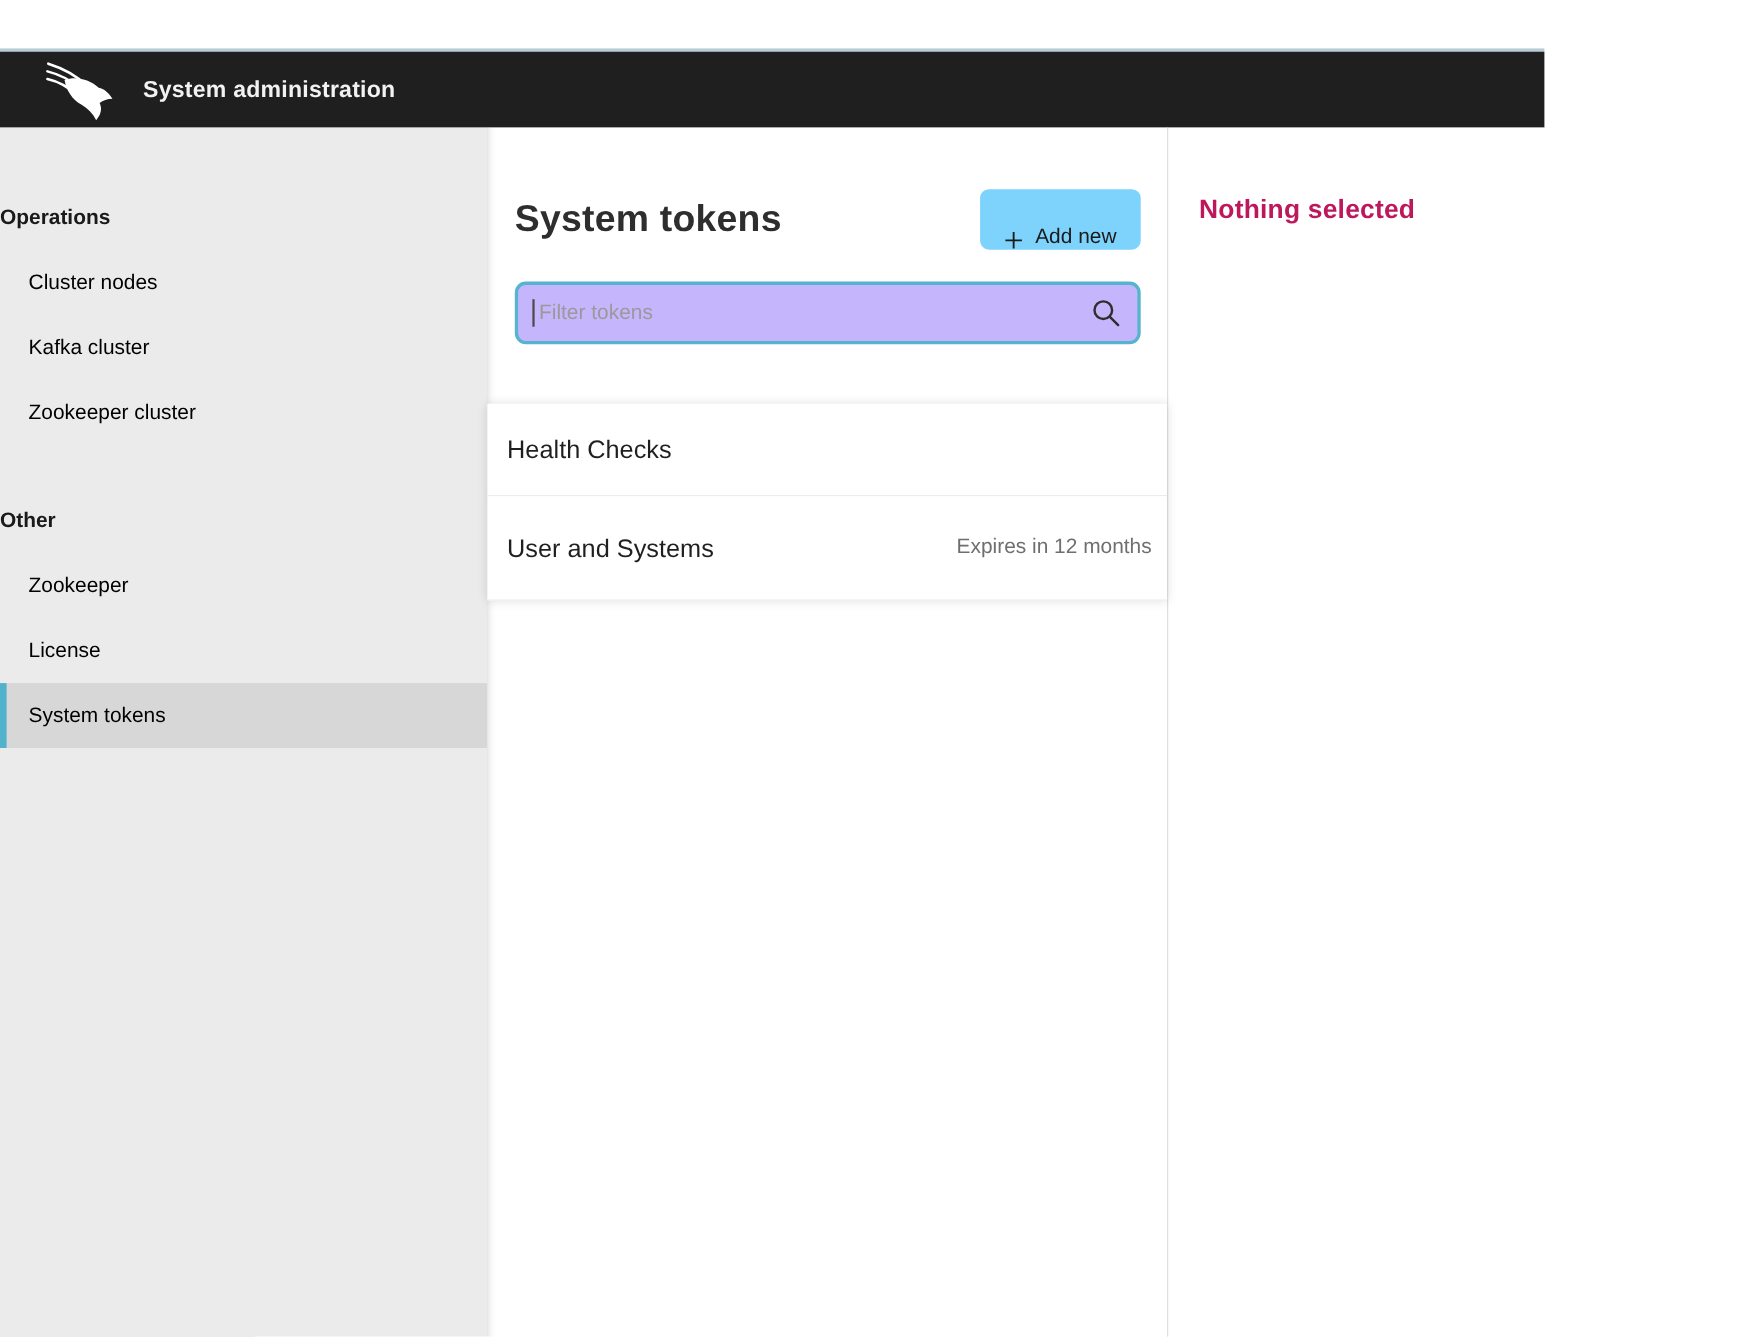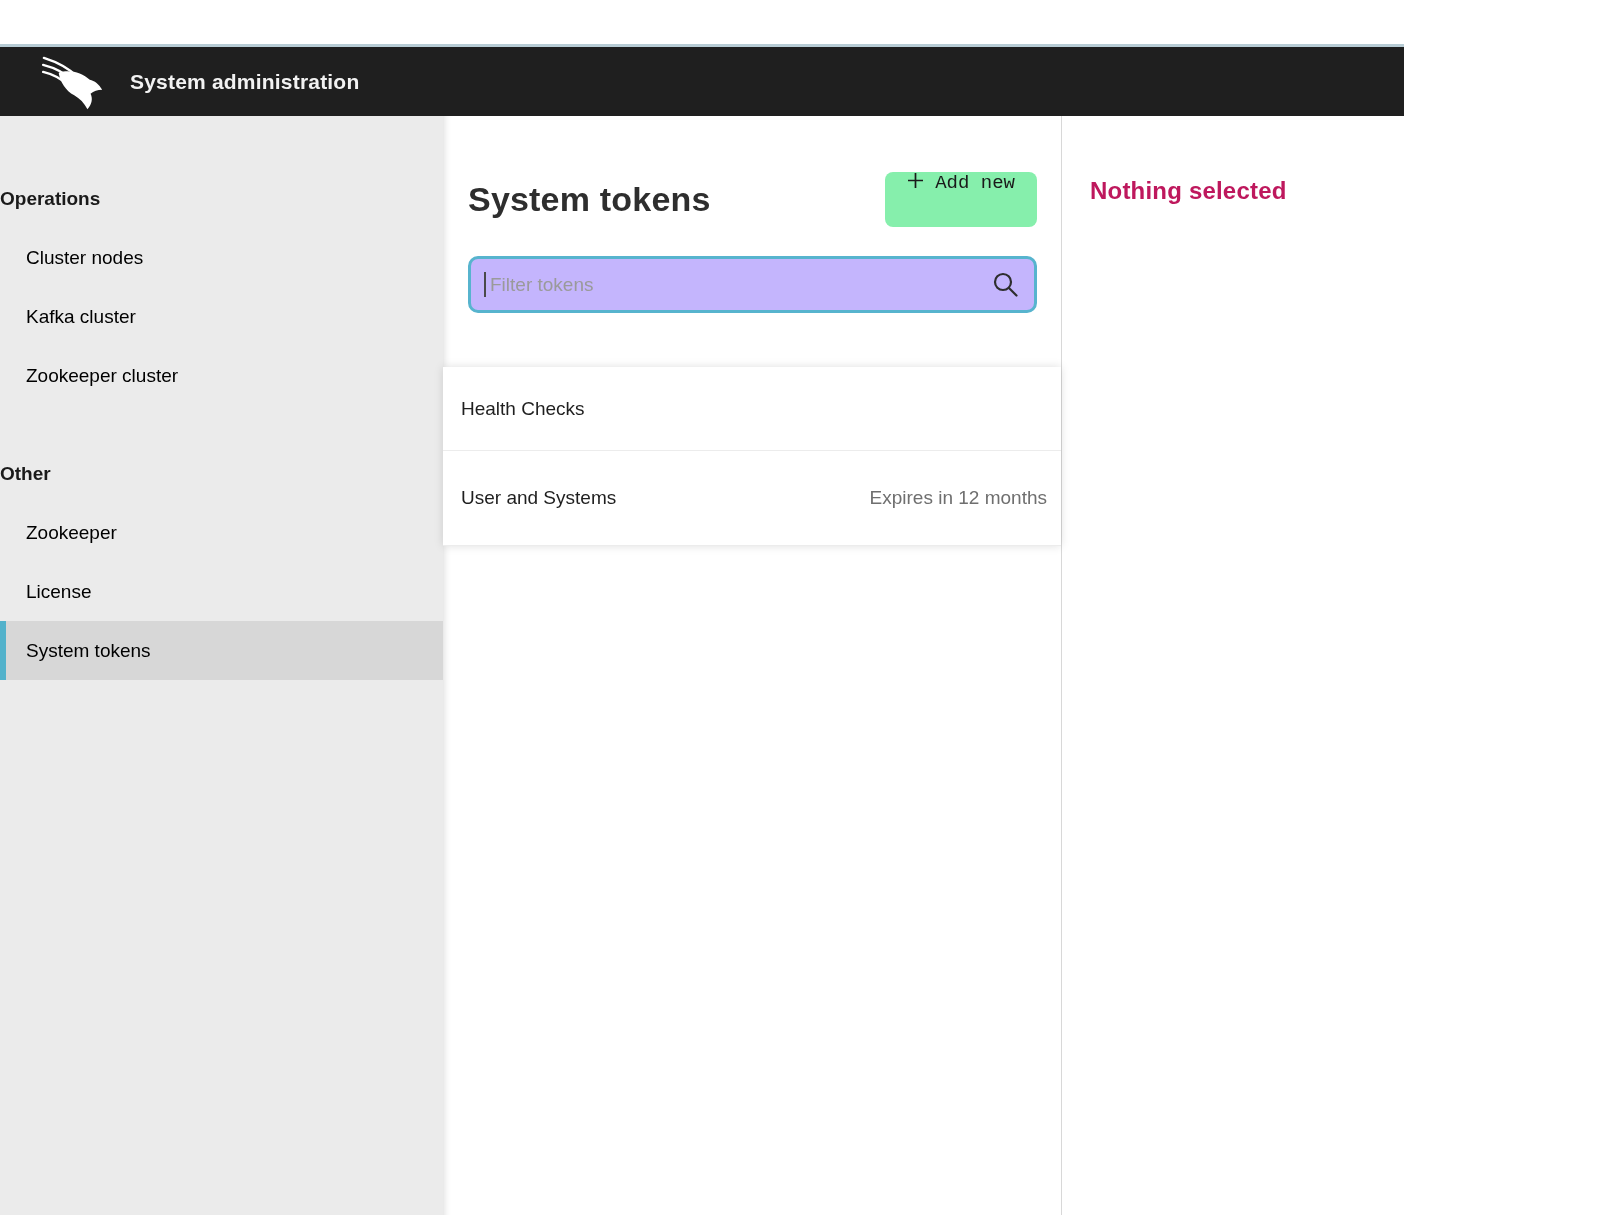--- a/index.html
+++ b/index.html
@@ -85,28 +85,28 @@
   .panel-title {
     font-size: 34px;
     font-weight: 700;
     color: #2e2e2e;
     line-height: 55px;
     letter-spacing: 0.2px;
   }
   .add-btn {
     height: 55px;
     padding: 0 22px;
-    background: #86efac;
+    background: #7dd3fc;
     border: none;
     border-radius: 8px;
-    font-family: Liberation Mono, monospace;
+    font-family: Liberation Sans, sans-serif;
     font-size: 19px;
     color: #1a1a1a;
     display: flex;
-    align-items: flex-start;
+    align-items: flex-end;
     gap: 11px;
     cursor: pointer;
   }
   .add-btn svg { display: block; }
 
   .filter-wrap {
     margin-top: 29px;
     position: relative;
     height: 57px;
   }
@@ -144,21 +144,21 @@
   }
   .token-row {
     min-height: 83px;
     display: flex;
     align-items: center;
     padding: 0 14px 0 18px;
     cursor: pointer;
   }
   .token-row + .token-row { border-top: 1px solid #ececec; }
   .token-row:last-child { min-height: 95px; }
-  .token-name { font-size: 19px; color: #1f1f1f; }
+  .token-name { font-size: 23px; color: #1f1f1f; }
   .token-expiry { margin-left: auto; font-size: 19px; color: #6f6f6f; }
 
   
   .detail-col {
     flex: 1 1 auto;
     background: #ffffff;
     border-left: 1px solid #d8d8d8;
     padding: 61px 0 0 28px;
   }
   .empty-state {

